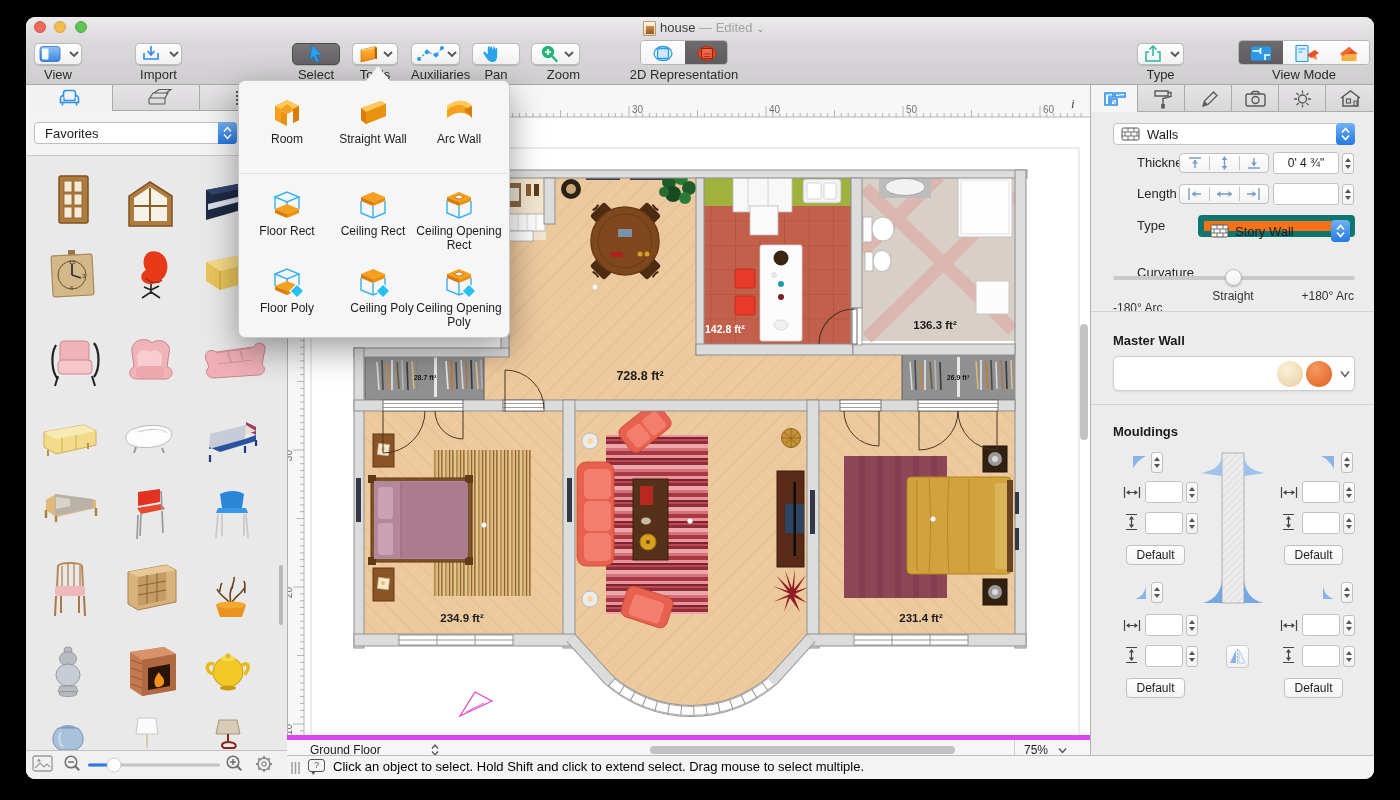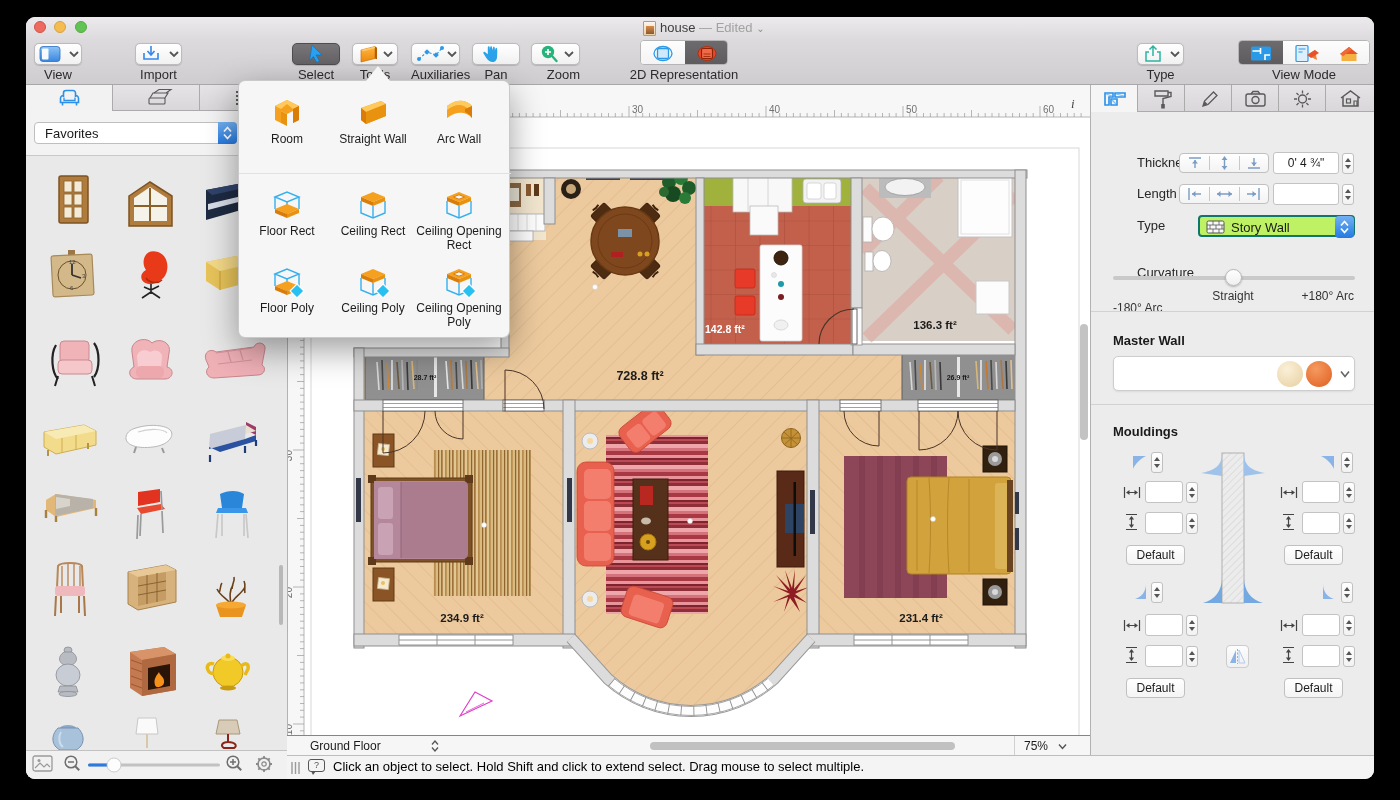--- a/index.html
+++ b/index.html
@@ -8,21 +8,21 @@
 #win { position:absolute; left:26px; top:17px; width:1348px; height:762px; background:#ececec; border-radius:9px; overflow:hidden; }
 
 #titlebar { position:absolute; left:0; top:0; width:1348px; height:23px; background:linear-gradient(#eceaec,#dcdadc); }
 #toolbar { position:absolute; left:0; top:23px; width:1348px; height:45px; background:linear-gradient(#dcdadc,#cfcdcf); border-bottom:1px solid #a8a8a8; }
 .tl { position:absolute; top:4px; width:12px; height:12px; border-radius:50%; }
 .tbtn { position:absolute; top:26px; height:22px; background:linear-gradient(#ffffff,#f1f1f1); border:1px solid #bcbcbc; border-radius:5px; box-shadow:0 0.5px 1px rgba(0,0,0,0.15); }
 .tlabel { position:absolute; top:50px; font-size:13px; color:#2c2c2c; text-align:center; }
 #sidebar { position:absolute; left:0; top:68px; width:261px; height:694px; background:#e9e9e9; }
 #rpanel { position:absolute; left:1064px; top:68px; width:284px; height:670px; background:#ececec; border-left:1px solid #b2b2b2; }
 #statusbar { position:absolute; left:261px; top:738px; width:1087px; height:24px; background:#f4f4f4; border-top:1px solid #bdbdbd; }
-#groundbar { position:absolute; left:261px; top:718px; width:803px; height:20px; background:#f6f6f6; border-top:1px solid #d946ef; }
+#groundbar { position:absolute; left:261px; top:718px; width:803px; height:20px; background:#f6f6f6; border-top:5px solid #d946ef; }
 #canvas { position:absolute; left:261px; top:68px; width:803px; height:650px; background:#fff; border-left:1px solid #b2b2b2; }
 .field { background:#fff; border:1px solid #c3c3c3; border-radius:3px; }
 .seg { background:linear-gradient(#ffffff,#f3f3f3); border:1px solid #c0c0c0; border-radius:4px; }
 .deflt { position:absolute; width:59px; height:20px; background:linear-gradient(#ffffff,#f4f4f4); border:1px solid #c0c0c0; border-radius:4px; font-size:12px; color:#222; text-align:center; line-height:19px; }
 .stepper { position:absolute; width:12px; height:21px; background:linear-gradient(#ffffff,#f2f2f2); border:1px solid #c0c0c0; border-radius:3px; }
 .stepper:before { content:""; position:absolute; top:4px; left:2px; border-left:3px solid transparent; border-right:3px solid transparent; border-bottom:4px solid #555; }
 .stepper:after { content:""; position:absolute; top:11px; left:2px; border-left:3px solid transparent; border-right:3px solid transparent; border-top:4px solid #555; }
 .rlabel { position:absolute; font-size:13px; color:#272727;margin-left:24px; }
 #popover { position:absolute; left:212px; top:63px; width:272px; height:258px; background:#f7f6f6; border:1px solid rgba(0,0,0,0.18); border-radius:7px; box-shadow:0 12px 34px rgba(0,0,0,0.38); }
 #poparrow { position:absolute; left:340px; top:49px; width:0; height:0; border-left:12px solid transparent; border-right:12px solid transparent; border-bottom:15px solid #f7f6f6; }
@@ -1115,20 +1115,33 @@
 
     <div class="abs" style="left:235px; top:0; width:49px; height:27px;">
       <svg width="49" height="27" viewBox="0 0 49 27">
         <path d="M15 13 l9.5 -7 l9.5 7" fill="none" stroke="#5a5a5a" stroke-width="1.5"></path>
         <path d="M17 12 v9 h15 v-9" fill="none" stroke="#5a5a5a" stroke-width="1.5"></path>
         <rect x="20.5" y="14" width="4" height="4" fill="none" stroke="#5a5a5a" stroke-width="1.2"></rect>
         <path d="M28 21 v-5 h3 v5" fill="none" stroke="#5a5a5a" stroke-width="1.2"></path>
       </svg>
     </div>
 
+    <div class="abs" style="left:22px; top:38px; width:242px; height:22px; background:#fff; border:1px solid #c3c3c3; border-radius:4px;">
+      <svg class="abs" style="left:7px; top:3px;" width="20" height="15" viewBox="0 0 20 15">
+        <rect x="1" y="1" width="17" height="12" rx="1.5" fill="#f8f8f8" stroke="#555" stroke-width="1"></rect>
+        <path d="M1 5 h17 M1 9 h17 M7 1 v4 M13 1 v4 M4 5 v4 M10 5 v4 M16 5 v4 M7 9 v4 M13 9 v4" stroke="#555" stroke-width="0.8"></path>
+      </svg>
+      <div class="abs" style="left:33px; top:3px; font-size:13px; color:#1a1a1a;">Walls</div>
+      <div class="abs" style="right:-1px; top:-1px; width:19px; height:22px; background:linear-gradient(#71b1f3,#2479e2); border-radius:4px;">
+        <svg width="19" height="22" viewBox="0 0 19 22">
+            <path d="M6 12.5 l3.5 4 l3.5 -4" fill="none" stroke="#fff" stroke-width="1.7"></path>
+            <path d="M6 9.5 l3.5 -4 l3.5 4" fill="none" stroke="#fff" stroke-width="1.7"></path>
+          </svg>
+      </div>
+    </div>
 
     <div class="rlabel" style="left:22px; top:70px;">Thickness</div>
     <div class="seg" style="position:absolute; left:88px; top:68px; width:90px; height:20px;">
       <svg width="88" height="18" viewBox="0 0 88 18">
         <path d="M29.5 2 v14 M59.5 2 v14" stroke="#c8c8c8" stroke-width="1"></path>
         <g stroke="#7a9cc4" stroke-width="1.4" fill="#7a9cc4">
           <path d="M9 4 h12" fill="none"></path>
             <path d="M15 6 v8" fill="none"></path>
             <path d="M15 6 l-3 3.5 h6 z" stroke="none"></path>
           <path d="M44.5 2.5 v13" fill="none"></path>
@@ -1157,21 +1170,21 @@
           <path d="M79 3 v12" fill="none"></path>
             <path d="M67 9 h9" fill="none"></path>
             <path d="M76 9 l-3.5 -3 v6 z" stroke="none"></path>
         </g>
       </svg>
     </div>
     <div class="field abs" style="left:182px; top:98px; width:66px; height:22px;"></div>
     <div class="stepper" style="left:251px; top:99px;"></div>
 
     <div class="rlabel" style="left:22px; top:133px;">Type</div>
-    <div class="abs" style="left:107px; top:130px; width:157px; height:22px; background:#bef264; border:2px solid #0f766e; border-radius:4px;">
+    <div class="abs" style="left:107px; top:130px; width:157px; height:22px; background:#f97316; border:6px solid #0f766e; border-radius:4px;">
       <svg class="abs" style="left:6px; top:3px;" width="20" height="15" viewBox="0 0 20 15">
         <rect x="1" y="1" width="17" height="12" rx="1.5" fill="#f8f8f8" stroke="#555" stroke-width="1"></rect>
         <path d="M1 5 h17 M1 9 h17 M7 1 v4 M13 1 v4 M4 5 v4 M10 5 v4 M16 5 v4 M7 9 v4 M13 9 v4" stroke="#555" stroke-width="0.8"></path>
       </svg>
       <div class="abs" style="left:31px; top:3px; font-size:13px; color:#1a1a1a;">Story Wall</div>
       <div class="abs" style="right:-1px; top:-1px; width:19px; height:22px; background:linear-gradient(#71b1f3,#2479e2); border-radius:4px;">
         <svg width="19" height="22" viewBox="0 0 19 22">
             <path d="M6 12.5 l3.5 4 l3.5 -4" fill="none" stroke="#fff" stroke-width="1.7"></path>
             <path d="M6 9.5 l3.5 -4 l3.5 4" fill="none" stroke="#fff" stroke-width="1.7"></path>
           </svg>
@@ -1428,21 +1441,21 @@
     <svg class="pico" style="left:114px; top:184px;" width="40" height="34" viewBox="0 0 40 34">
       <path d="M8 9 L20 4 L32 9 L20 14 Z" fill="#f5a01e"></path>
       <path d="M8 9 L20 14 L20 18 L8 13 Z" fill="#d97c08"></path>
       <path d="M32 9 L20 14 L20 18 L32 13 Z" fill="#e8920f"></path>
       <g stroke="#35b0ee" stroke-width="1.4" fill="none">
         <path d="M8 13 V25 L20 30 L32 25 V13"></path>
         <path d="M20 18 V30"></path>
       </g>
       <path d="M30 19 L37 26 L30 33 L23 26 Z" fill="#28c0f0" stroke="#ffffff" stroke-width="1.2"></path>
     </svg>
-    <div class="plabel" style="left:89px; top:220px;">Ceiling Poly</div>
+    <div class="plabel" style="left:98px; top:220px;">Ceiling Poly</div>
 
     <svg class="pico" style="left:200px; top:184px;" width="40" height="34" viewBox="0 0 40 34">
       <path d="M8 9 L20 4 L32 9 L20 14 Z" fill="#f5a01e"></path>
       <path d="M14 9 L20 6.5 L26 9 L20 11.5 Z" fill="#c96a06"></path>
       <path d="M15.5 9 L20 7.2 L24.5 9 L20 10.8 Z" fill="#f7f6f6"></path>
       <path d="M8 9 L20 14 L20 18 L8 13 Z" fill="#d97c08"></path>
       <path d="M32 9 L20 14 L20 18 L32 13 Z" fill="#e8920f"></path>
       <g stroke="#35b0ee" stroke-width="1.4" fill="none">
         <path d="M8 13 V25 L20 30 L32 25 V13"></path>
         <path d="M20 18 V30"></path>

